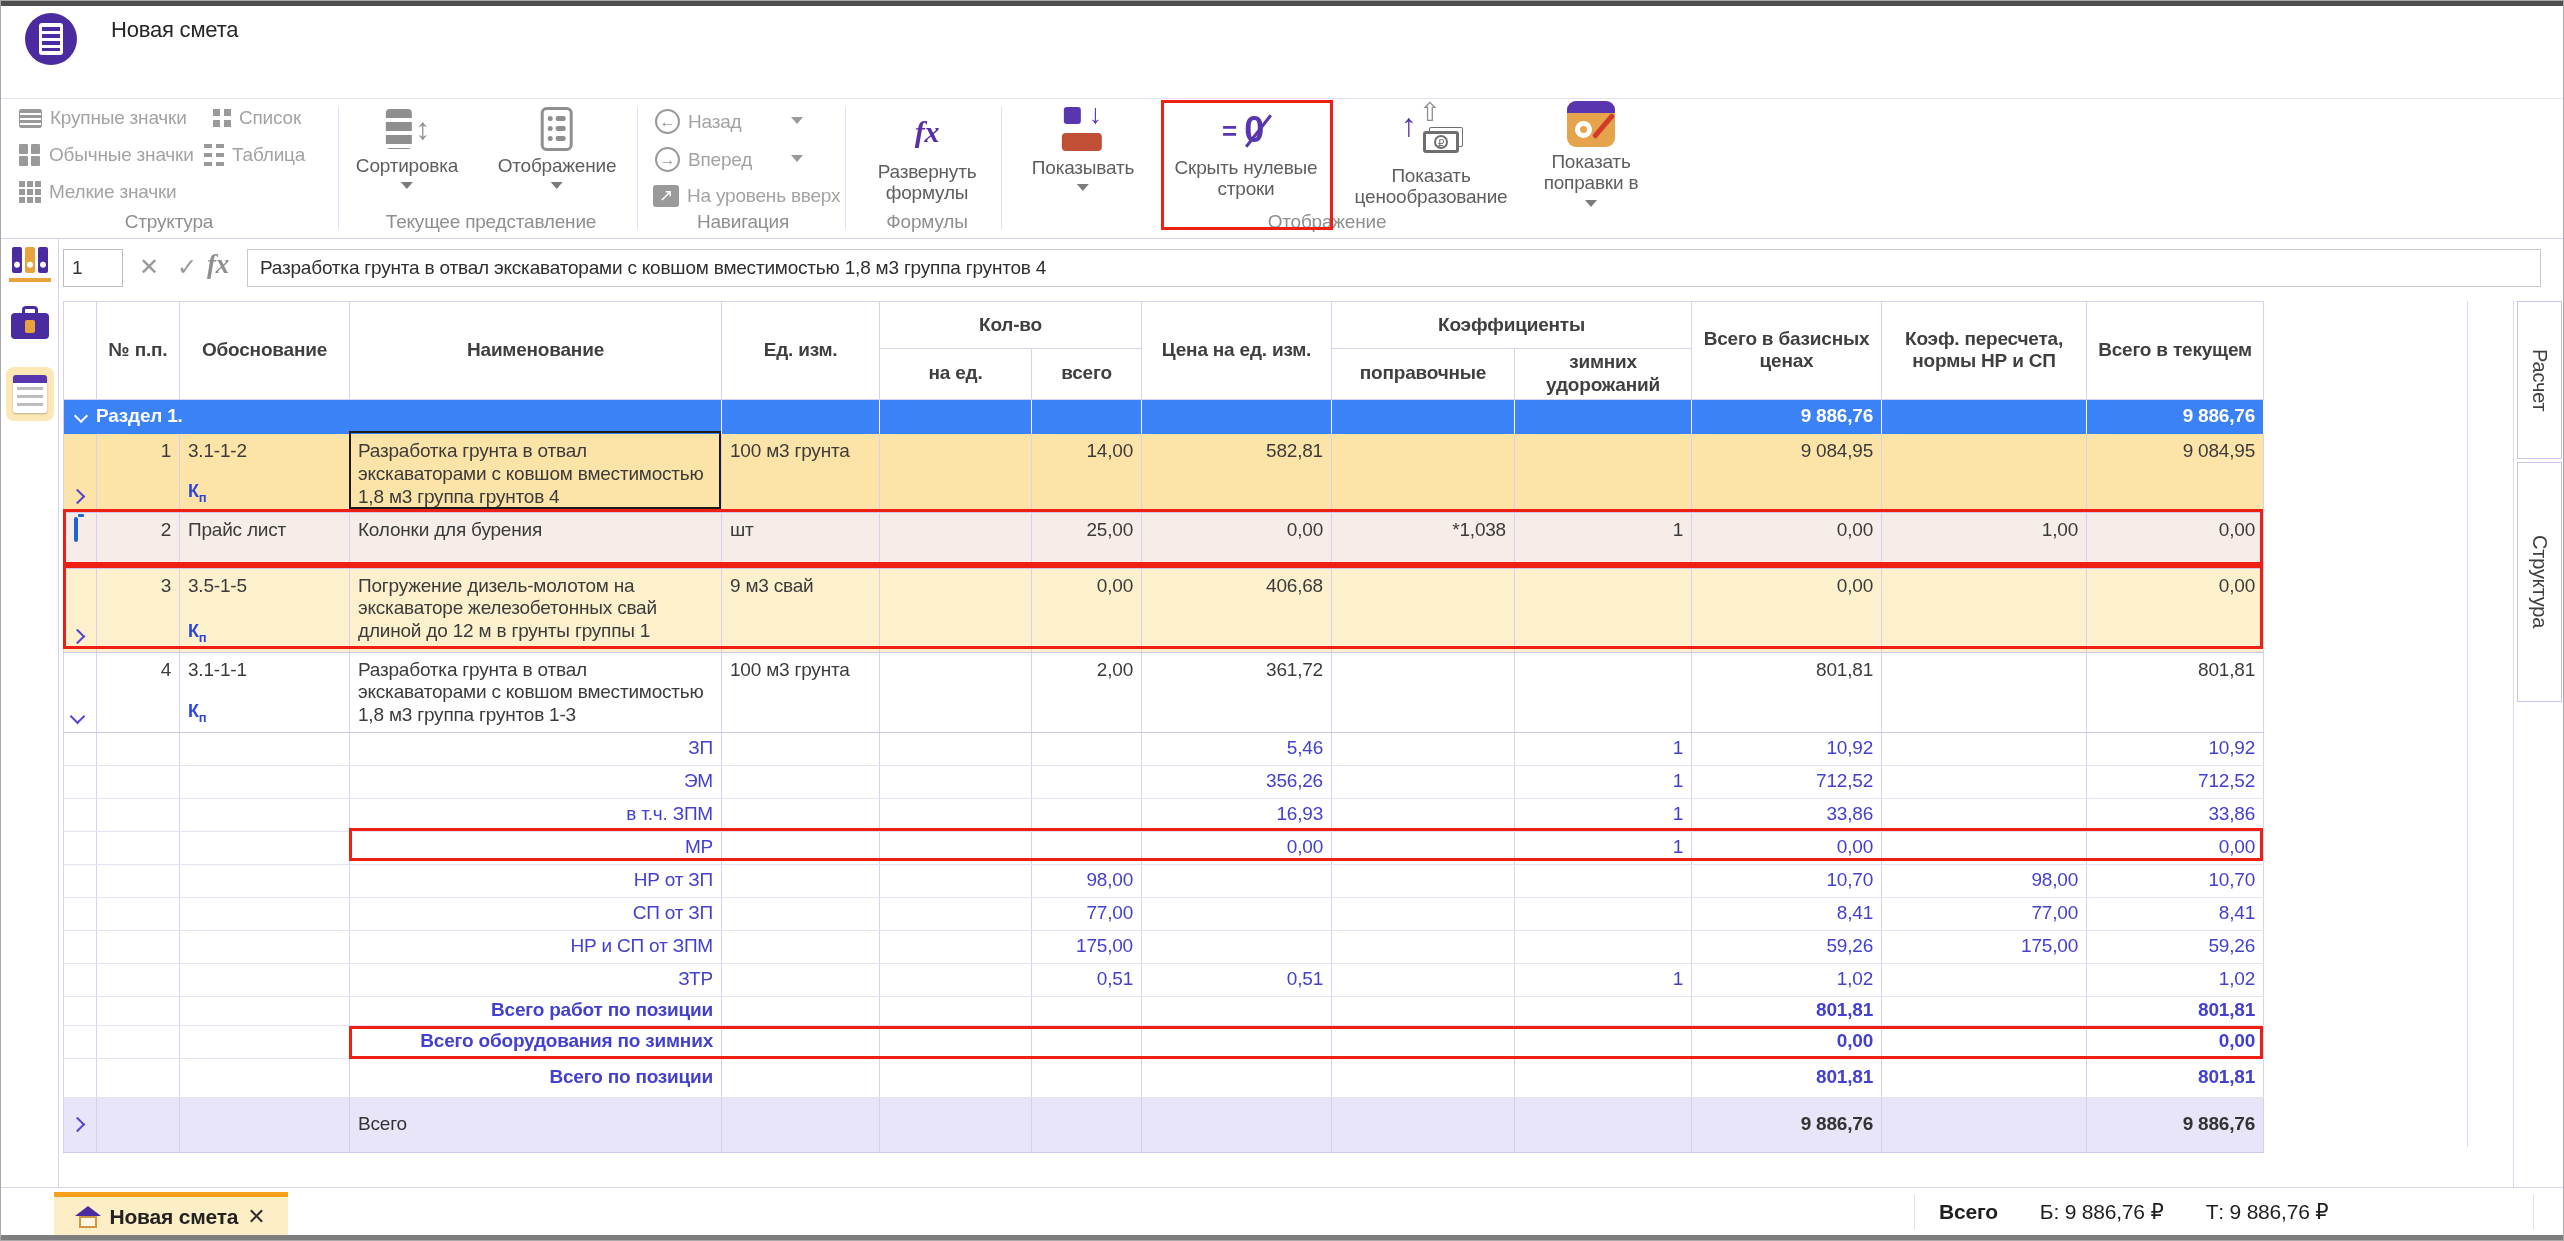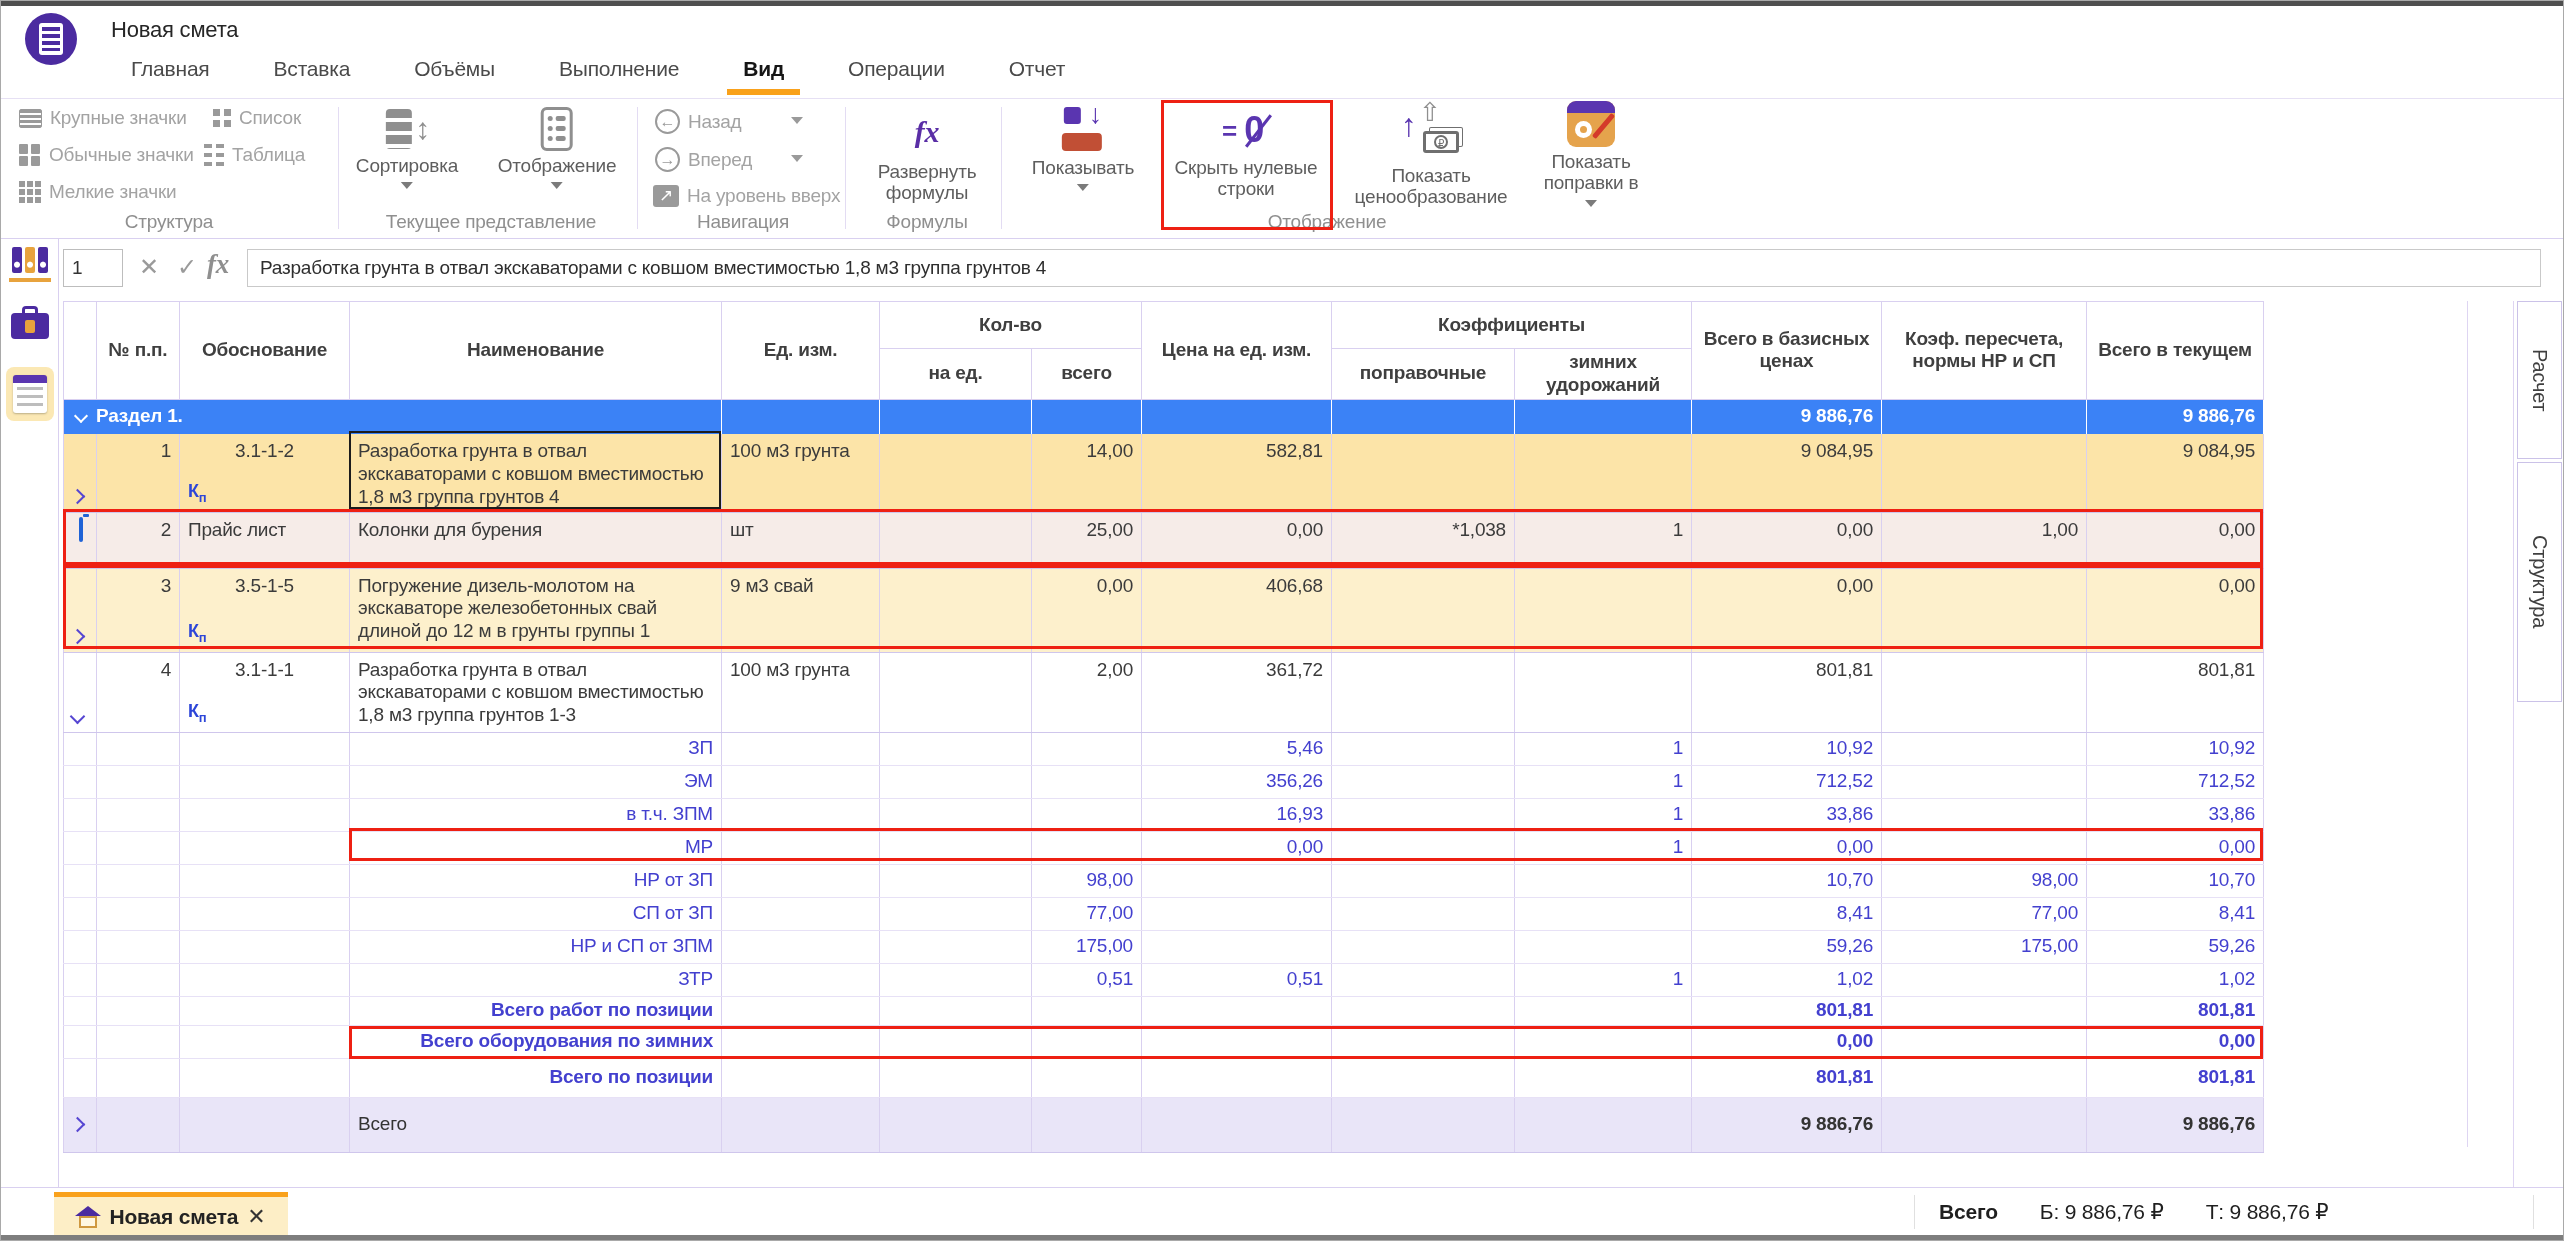--- a/index.html
+++ b/index.html
@@ -90,21 +90,21 @@
   tr.sec td{background:#3b82f6;color:#fff;font-weight:bold;vertical-align:middle;border-right:1px solid rgba(255,255,255,.35);}
   tr.pos td{border-bottom:1px solid #cfc6ec;vertical-align:top;padding-top:6px;}
   tr.sub td{color:#4340cf;border-bottom:1px solid #e7e1f6;vertical-align:middle;}
   tr.sub td.lbl{text-align:right;}
   tr.tot td{font-weight:bold;}
   tr.grand td{background:#e9e5f8;vertical-align:middle;border-bottom:1px solid #cfc6ec;color:#333;}
   tr.grand td.num{font-weight:bold;}
   tr.bg-y td{background:#fce4a8;}
   tr.bg-p td{background:#f6ece8;}
   tr.bg-y2 td{background:#fdf0cc;}
-  td.icon-cell,td.code-cell{position:relative;text-align:center;}
+  td.icon-cell,td.code-cell{position:relative;}
   .kp{position:absolute;left:8px;bottom:6px;color:#2d46d8;font-weight:bold;font-size:18px;}
   .kp .s{font-size:13px;vertical-align:sub;}
   .cv{display:inline-block;width:9px;height:9px;border-right:2.5px solid #5646d2;border-top:2.5px solid #5646d2;}
   .cv-r{transform:rotate(45deg);}
   .cv-d{transform:rotate(135deg);}
   .cv-w{width:8px;height:8px;border-width:2px;border-color:#fff;display:inline-block;margin:0 10px 2px 4px;vertical-align:middle;}
   .rowchev{position:absolute;left:8px;bottom:10px;display:flex;gap:16px;}
   .clip{width:15px;height:19px;border:2.5px solid #1f63d6;border-radius:3px;box-sizing:border-box;position:relative;margin:3px 0 0 2px;}
   .clip:before{content:"";position:absolute;top:-5px;left:2px;width:6px;height:3px;background:#1f63d6;border-radius:1px;}
   .bolt{width:13px;height:19px;margin:3px 0 0 2px;background:#e2431e;clip-path:polygon(58% 0,0 58%,38% 58%,28% 100%,100% 38%,52% 38%);}
@@ -131,29 +131,20 @@
 
 <div id="app">
   <div class="abs top-strip"></div>
 
   <div class="abs logo">
       <span class="doc">
         <i></i>
       </span>
     </div>
   <div class="abs app-title">Новая смета</div>
-  <div class="abs menu-tabs">
-    <span class="menu-tab">Главная</span>
-    <span class="menu-tab">Вставка</span>
-    <span class="menu-tab">Объёмы</span>
-    <span class="menu-tab">Выполнение</span>
-    <span class="menu-tab active">Вид</span>
-    <span class="menu-tab">Операции</span>
-    <span class="menu-tab">Отчет</span>
-  </div>
 
   <div class="abs ribbon">
     <div class="divider" style="left:337px"></div>
     <div class="divider" style="left:636px"></div>
     <div class="divider" style="left:844px"></div>
     <div class="divider" style="left:1000px"></div>
 
     <div class="rib-li" style="left:18px;top:8px">
         <span class="ic-bigdoc"></span>
         <span>Крупные значки</span>

